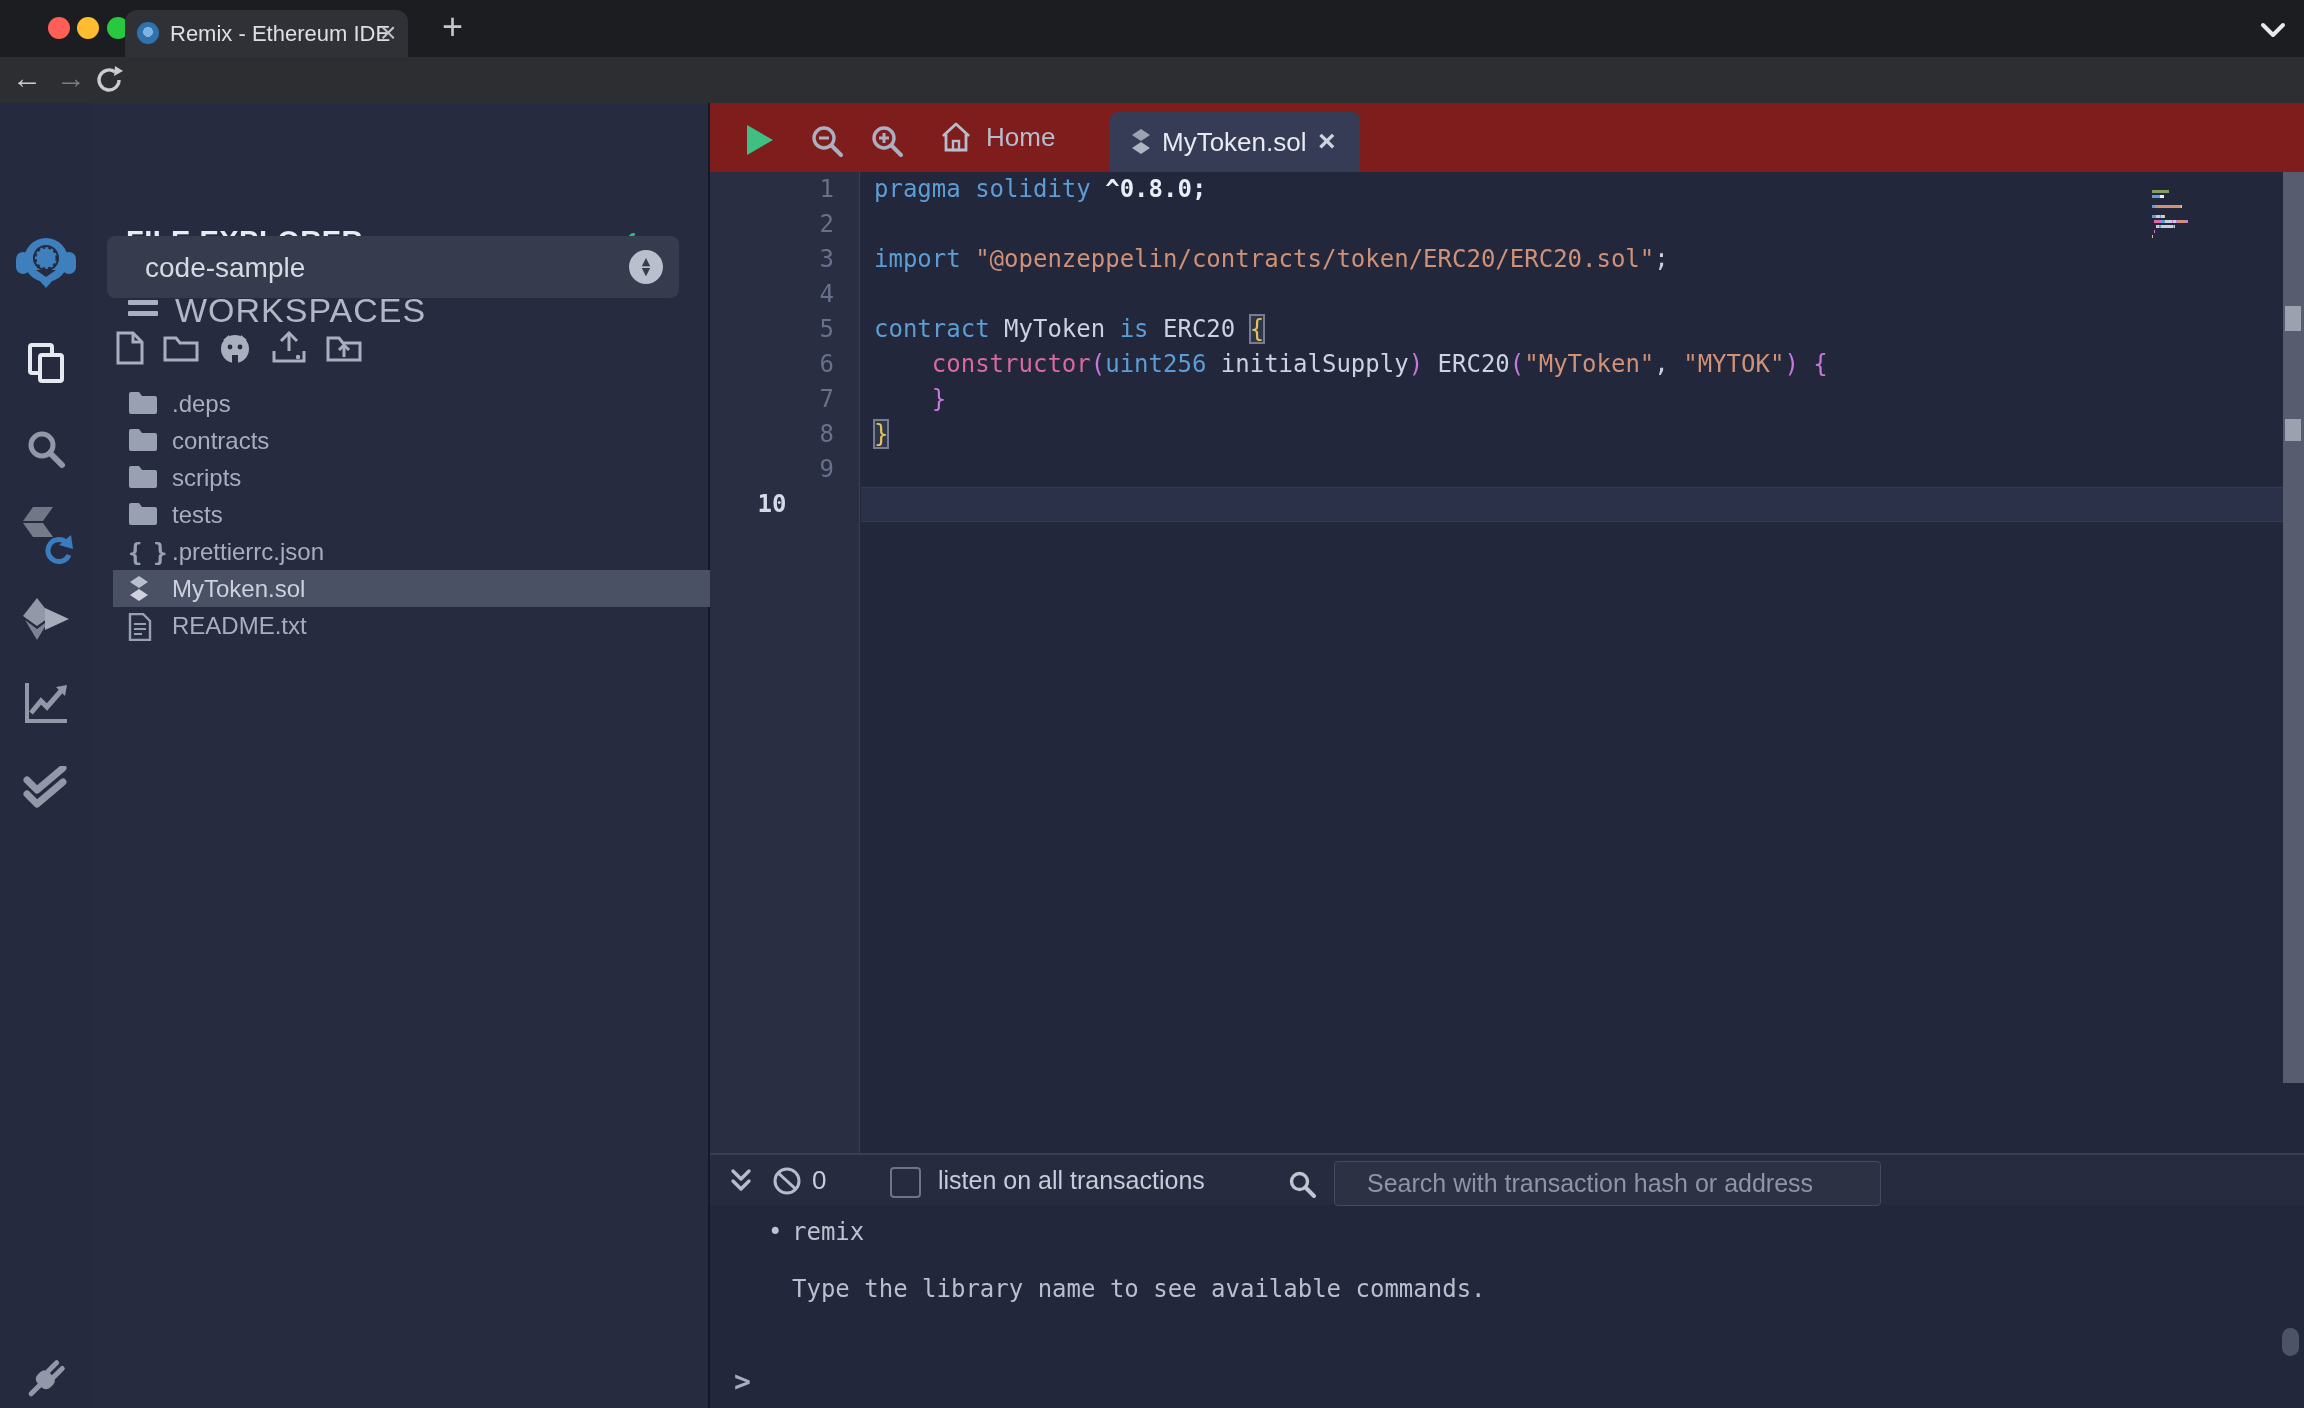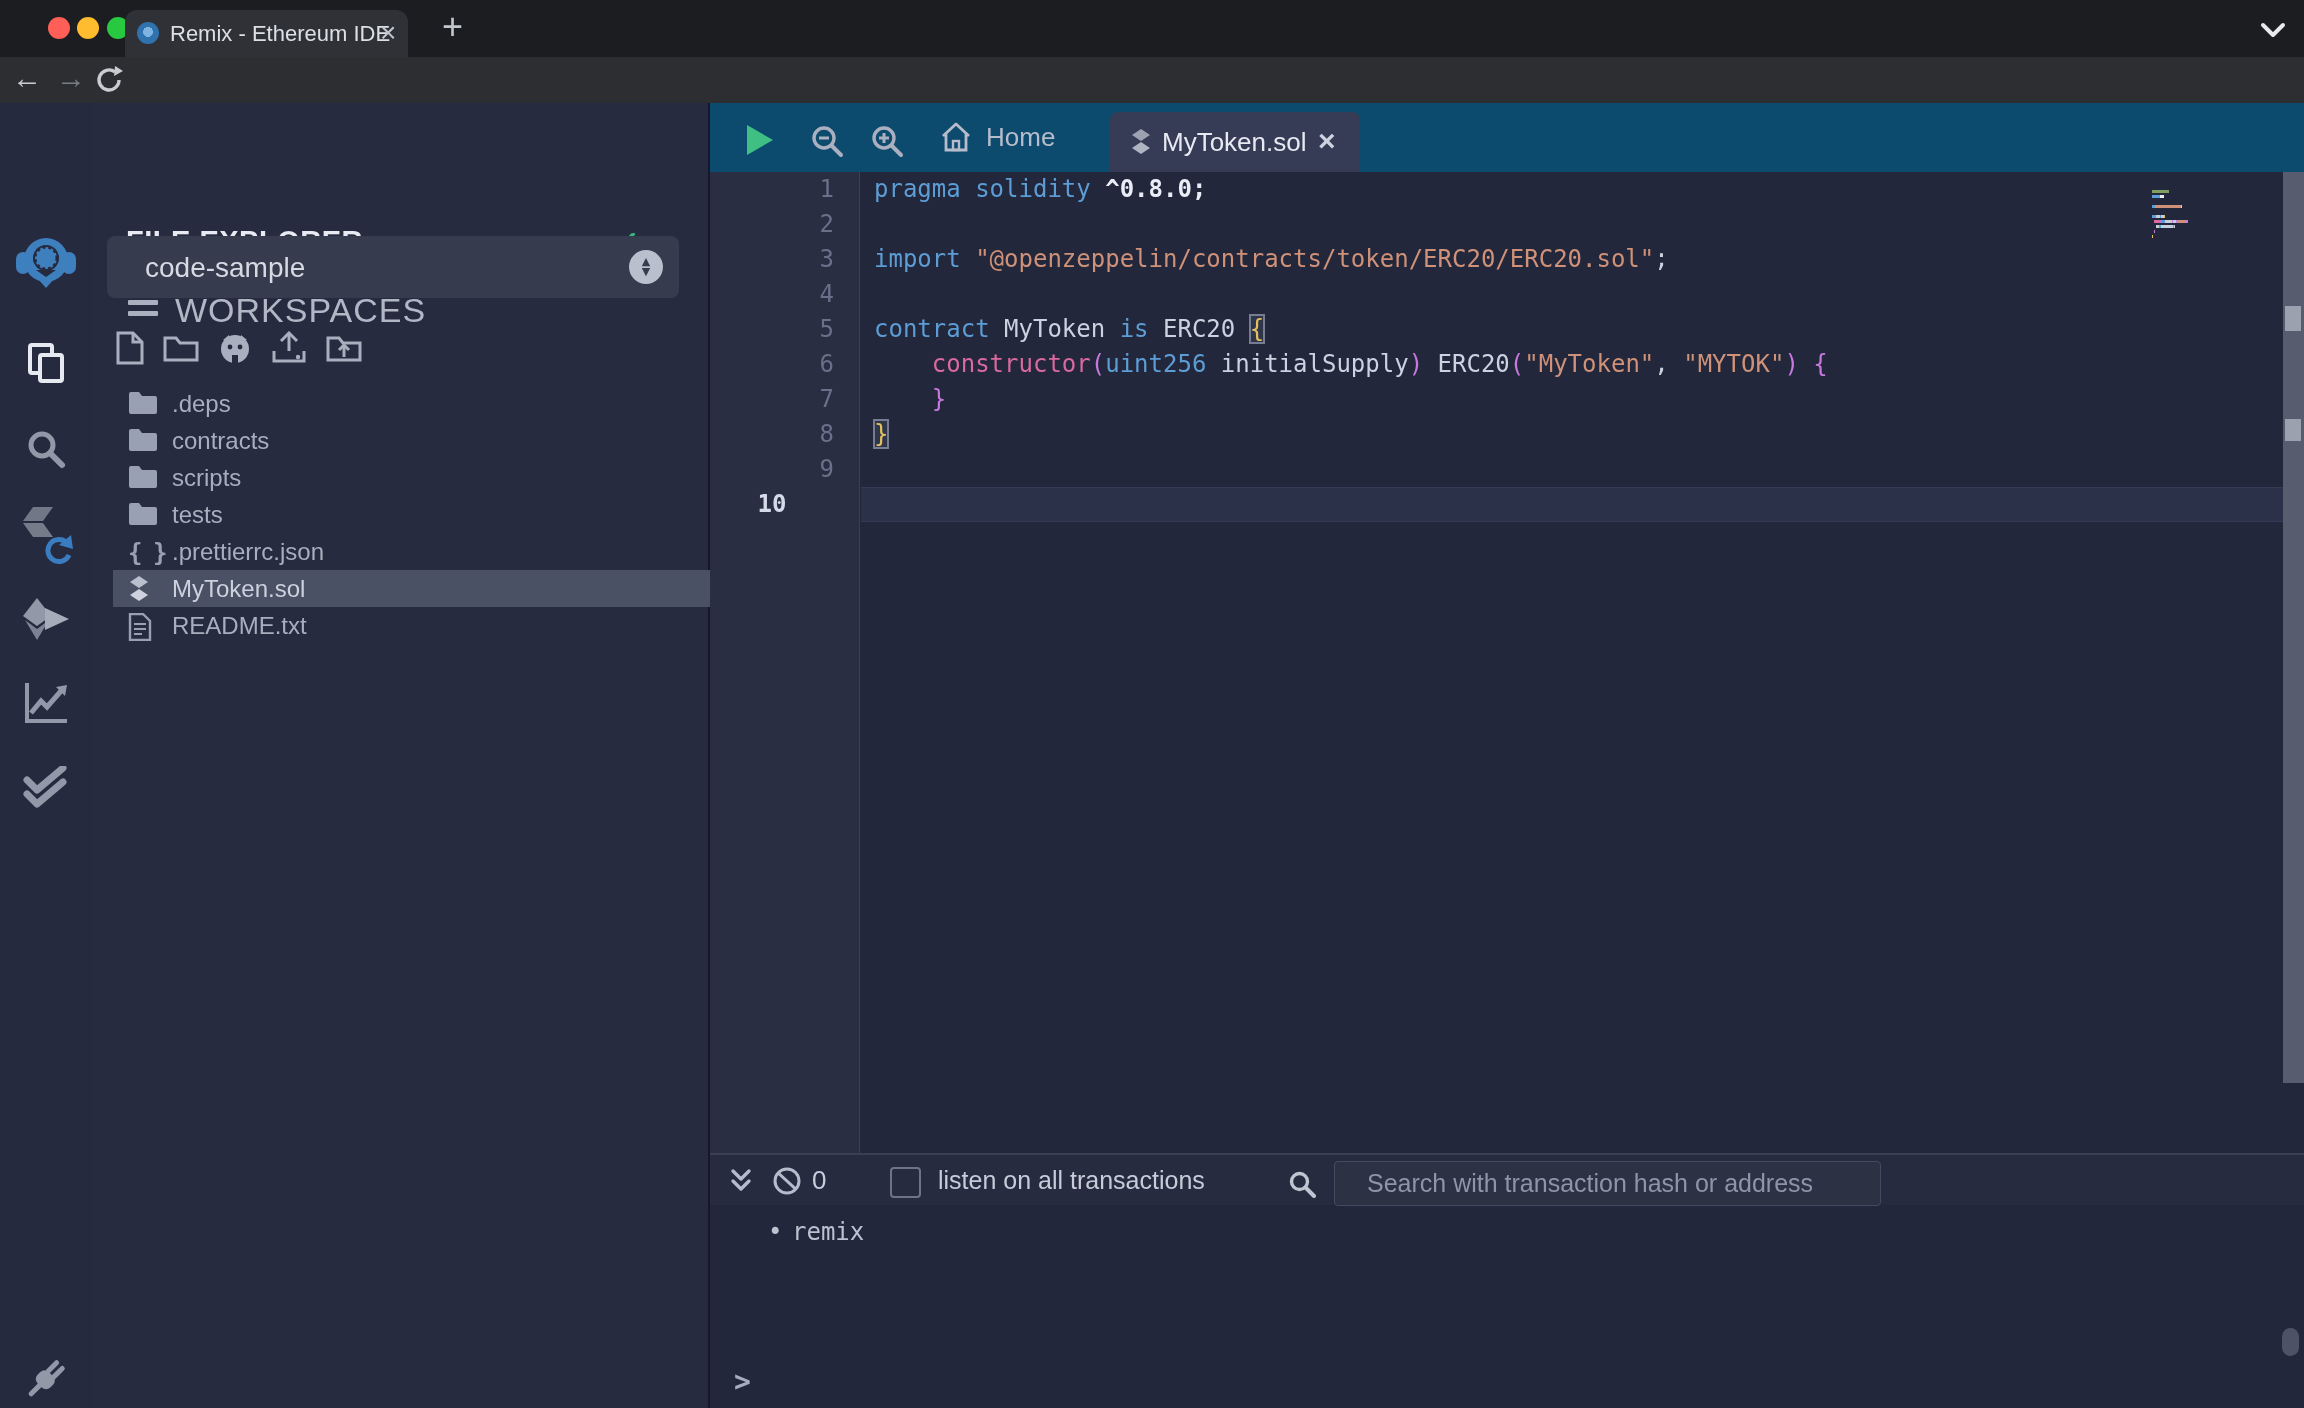--- a/index.html
+++ b/index.html
@@ -43,21 +43,21 @@
   .trow{position:absolute;left:0;width:618px;height:37px;}
   .trow.sel{left:21px;width:597px;background:#4b5164;}
   .trow .ticon{position:absolute;left:36px;top:6px;}
   .trow.sel .ticon{left:15px;}
   .tlabel{position:absolute;left:80px;top:5px;font-size:24px;color:#a8aebd;white-space:nowrap;}
   .trow.sel .tlabel{left:59px;color:#ccd1dd;}
   .braces{font-family:"DejaVu Sans Mono",monospace;font-size:24px;font-weight:bold;color:#98a0b2;letter-spacing:-2px;}
 
   
   .editor{left:710px;top:103px;width:1594px;height:1050px;background:#22273b;}
-  .tabbar{left:0;top:0;width:1594px;height:69px;background:#0c4a6e;}
+  .tabbar{left:0;top:0;width:1594px;height:69px;background:#7f1d1d;}
   .etab-home{left:230px;top:18px;display:flex;align-items:center;gap:14px;}
   .etab-home .lbl{font-size:26px;color:#b6bccb;}
   .etab-active{left:400px;top:9px;width:250px;height:60px;background:#363c55;border-radius:8px 8px 0 0;}
   .etab-active .lbl{position:absolute;left:52px;top:15px;font-size:26px;color:#e7eaf2;white-space:nowrap;}
   .etab-active .cls{position:absolute;left:208px;top:12px;font-size:30px;color:#ced3e0;font-weight:bold;}
   .ebody{left:0;top:69px;width:1594px;height:981px;background:#22273b;}
   .gutter{left:0;top:0;width:150px;height:981px;background:#292e42;border-right:1px solid #3a3f53;box-sizing:border-box;}
   .gutter .ln{height:35px;line-height:35px;text-align:right;padding-right:25px;
     font-family:"DejaVu Sans Mono",monospace;font-size:24px;color:#68708a;}
   .gutter .ln.cur{color:#d5dae9;font-weight:bold;text-align:center;}
@@ -421,17 +421,18 @@
       <div class="abs tcheck"></div>
       <div class="abs tlisten">listen on all transactions</div>
       <svg class="abs" style="left:578px;top:15px" width="28" height="28" viewBox="0 0 28 28">
         <circle cx="11.5" cy="11.5" r="8" fill="none" stroke="#c0c5d2" stroke-width="3.4"></circle>
         <line x1="17.5" y1="17.5" x2="26" y2="26" stroke="#c0c5d2" stroke-width="4" stroke-linecap="round"></line>
       </svg>
       <input class="abs tinput" type="text" placeholder="Search with transaction hash or address" style="">
     </div>
     <div class="abs tmono" style="left:58px;top:65px">•</div>
     <div class="abs tmono" style="left:82px;top:65px">remix</div>
+    <div class="abs tmono" style="left:82px;top:122px;color:#b9bfcd">Type the library name to see available commands.</div>
     <div class="abs tmono" style="left:24px;top:212px;font-weight:bold;color:#a6adc0;font-size:28px">&gt;</div>
     <div class="abs tthumb"></div>
   </div>
 
 </div>
 
 </body></html>

